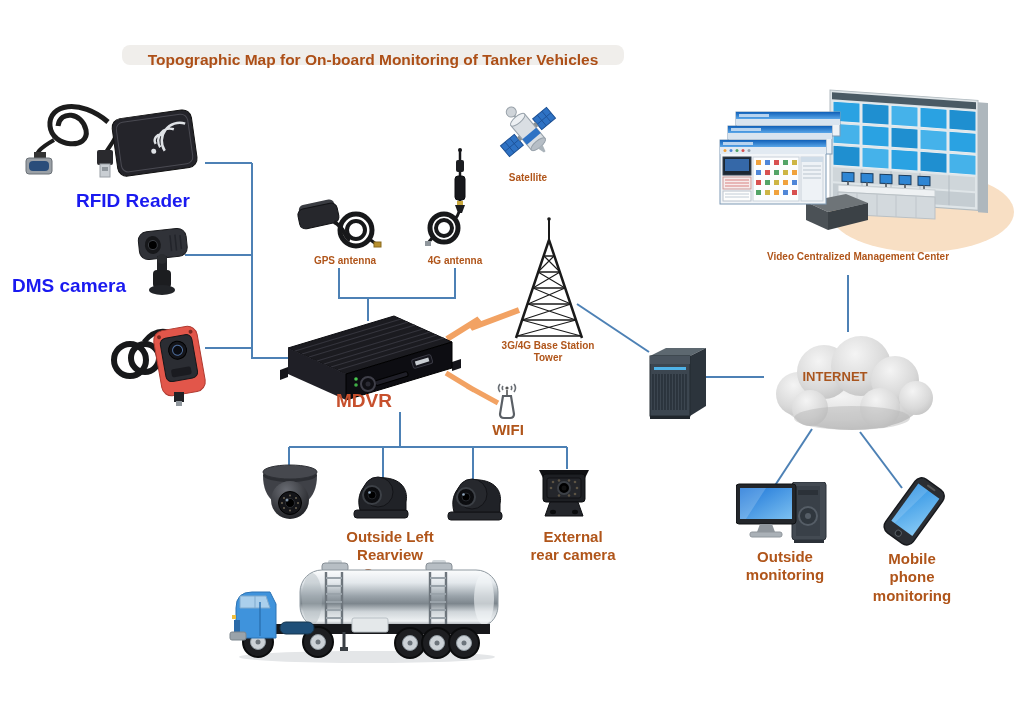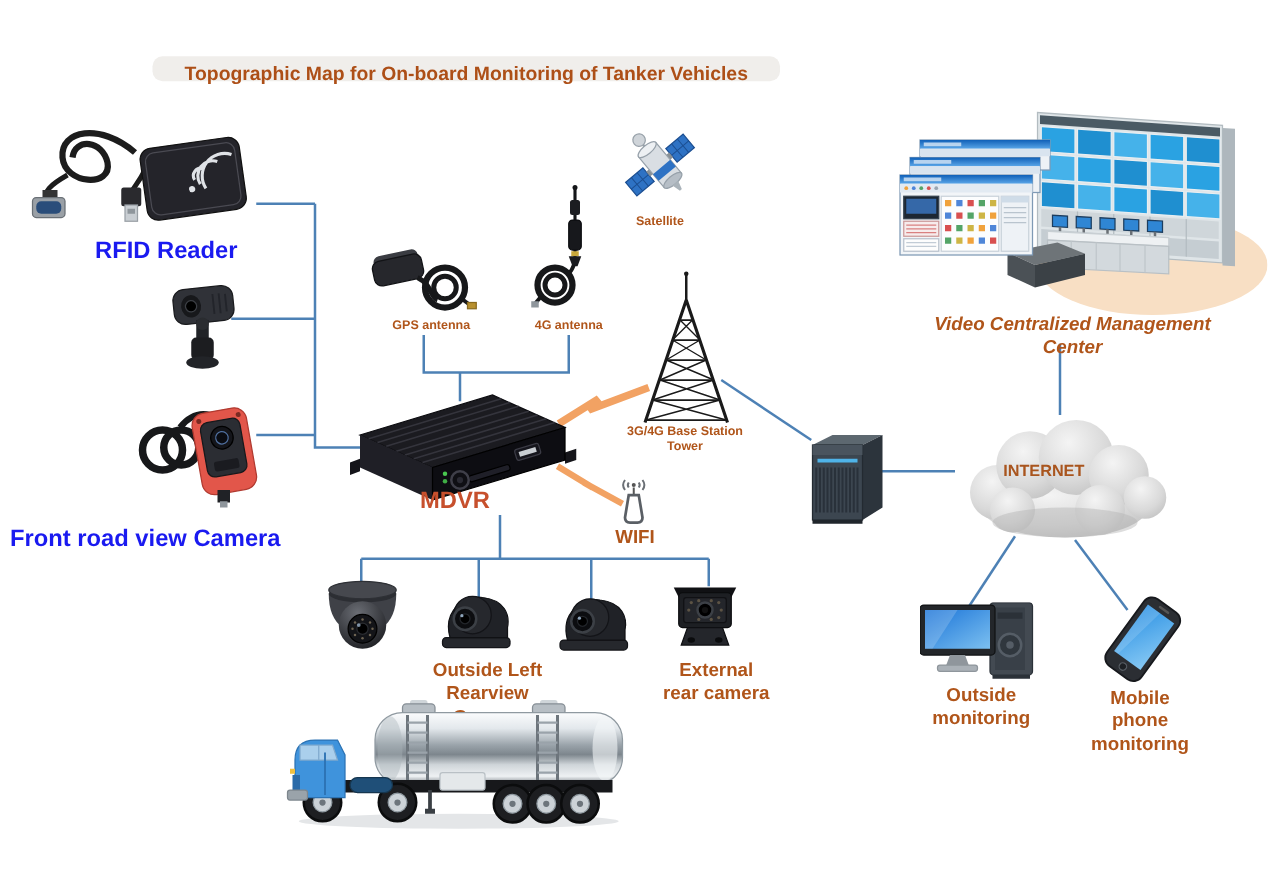--- a/index.html
+++ b/index.html
@@ -6,21 +6,21 @@
   html,body { background:#ffffff; }
   #canvas {
     position:relative; width:1024px; height:717px; background:#ffffff;
     font-family:"Liberation Sans", sans-serif; overflow:hidden;
   }
   .art { position:absolute; }
   .lbl { position:absolute; line-height:1.22; }
   .blue  { color:#1a1af0; font-weight:700; font-size:19px; }
   .brown { color:#b0551a; font-weight:700; font-size:10px; text-align:center; }
   .brown.sm { font-size:15px; }
-  .brown.md { font-size:15px;font-style:italic; }
+  .brown.md { font-size:10px; }
   #title {
     position:absolute; left:122px; top:45px; width:502px; height:20px;
     background:#f0eeeb; border-radius:8px; color:#ad4f17;
     font-size:15.5px; font-weight:700; text-align:center; line-height:30px;
   }
   #mdvr-label { color:#c7502d; font-weight:700; font-size:19px; }
   #internet-label { color:#a9551e; font-weight:700; font-size:13px; text-align:center; }
   #wires { position:absolute; left:0; top:0; pointer-events:none; }
   #wires path { stroke:#4d81b5; stroke-width:2; fill:none; }
   #wires polyline { stroke:#f2a263; fill:none; stroke-linejoin:miter; }
@@ -69,38 +69,38 @@
       <rect x="6" y="4" width="48" height="28" rx="9" fill="#303238" stroke="#1a1b1e"></rect>
       <ellipse cx="20" cy="18" rx="8" ry="9" fill="#17181b"></ellipse>
       <circle cx="20" cy="18" r="4.5" fill="#000000" stroke="#3c3f45"></circle>
       <path d="M38 10V26 M43 10V26 M48 11V25" stroke="#22242a" stroke-width="1.5"></path>
     </g>
     <rect x="24" y="30" width="10" height="16" fill="#212327"></rect>
     <circle cx="29" cy="33" r="5" fill="#2a2c30"></circle>
     <rect x="20" y="44" width="18" height="18" rx="4" fill="#1c1d20"></rect>
     <ellipse cx="29" cy="64" rx="13" ry="5" fill="#222428"></ellipse>
   </svg>
+  <div class="lbl blue" style="left:12px;top:274px;width:150px">DMS camera</div>
 
   <svg class="art" style="left:100px;top:316px" width="110" height="92" viewBox="0 0 110 92">
     <circle cx="30" cy="44" r="16" stroke="#17181a" stroke-width="6" fill="none"></circle>
     <circle cx="45" cy="42" r="14" stroke="#17181a" stroke-width="6" fill="none"></circle>
     <path d="M44,26 C52,16 60,14 68,16" stroke="#17181a" stroke-width="5" fill="none"></path>
     <g transform="rotate(-10 80 48)">
       <rect x="58" y="12" width="44" height="66" rx="10" fill="#e2564a" stroke="#b03a30"></rect>
       <circle cx="64" cy="18" r="2" fill="#7a2a22"></circle>
         <circle cx="96" cy="18" r="2" fill="#7a2a22"></circle>
       <rect x="64" y="20" width="32" height="44" rx="6" fill="#2b2d33" stroke="#17181b"></rect>
       <circle cx="80" cy="34" r="9" fill="#14151a" stroke="#000000"></circle>
       <circle cx="80" cy="34" r="5" fill="#0a0c12" stroke="#4f6f9f"></circle>
       <rect x="70" y="52" width="20" height="8" rx="2" fill="#1a1b20"></rect>
     </g>
     <rect x="74" y="76" width="10" height="10" fill="#202226"></rect>
     <rect x="76" y="85" width="6" height="5" fill="#8f969c"></rect>
   </svg>
-  <div class="lbl blue" style="left:8px;top:420px;width:235px">Front road view Camera</div>
 
   <svg class="art" style="left:294px;top:194px" width="88" height="58" viewBox="0 0 88 58">
     <g transform="rotate(-12 24 20)">
       <rect x="6" y="8" width="36" height="10" rx="5" fill="#3a3c42"></rect>
       <rect x="4" y="12" width="40" height="20" rx="6" fill="#26272c" stroke="#121316"></rect>
     </g>
     <path d="M40,28 C52,34 50,44 56,46" stroke="#17181a" stroke-width="4" fill="none"></path>
     <circle cx="62" cy="36" r="16" stroke="#17181a" stroke-width="5" fill="none"></circle>
     <circle cx="62" cy="36" r="9" stroke="#17181a" stroke-width="4" fill="none"></circle>
     <path d="M74,44 L82,50" stroke="#17181a" stroke-width="3"></path>

